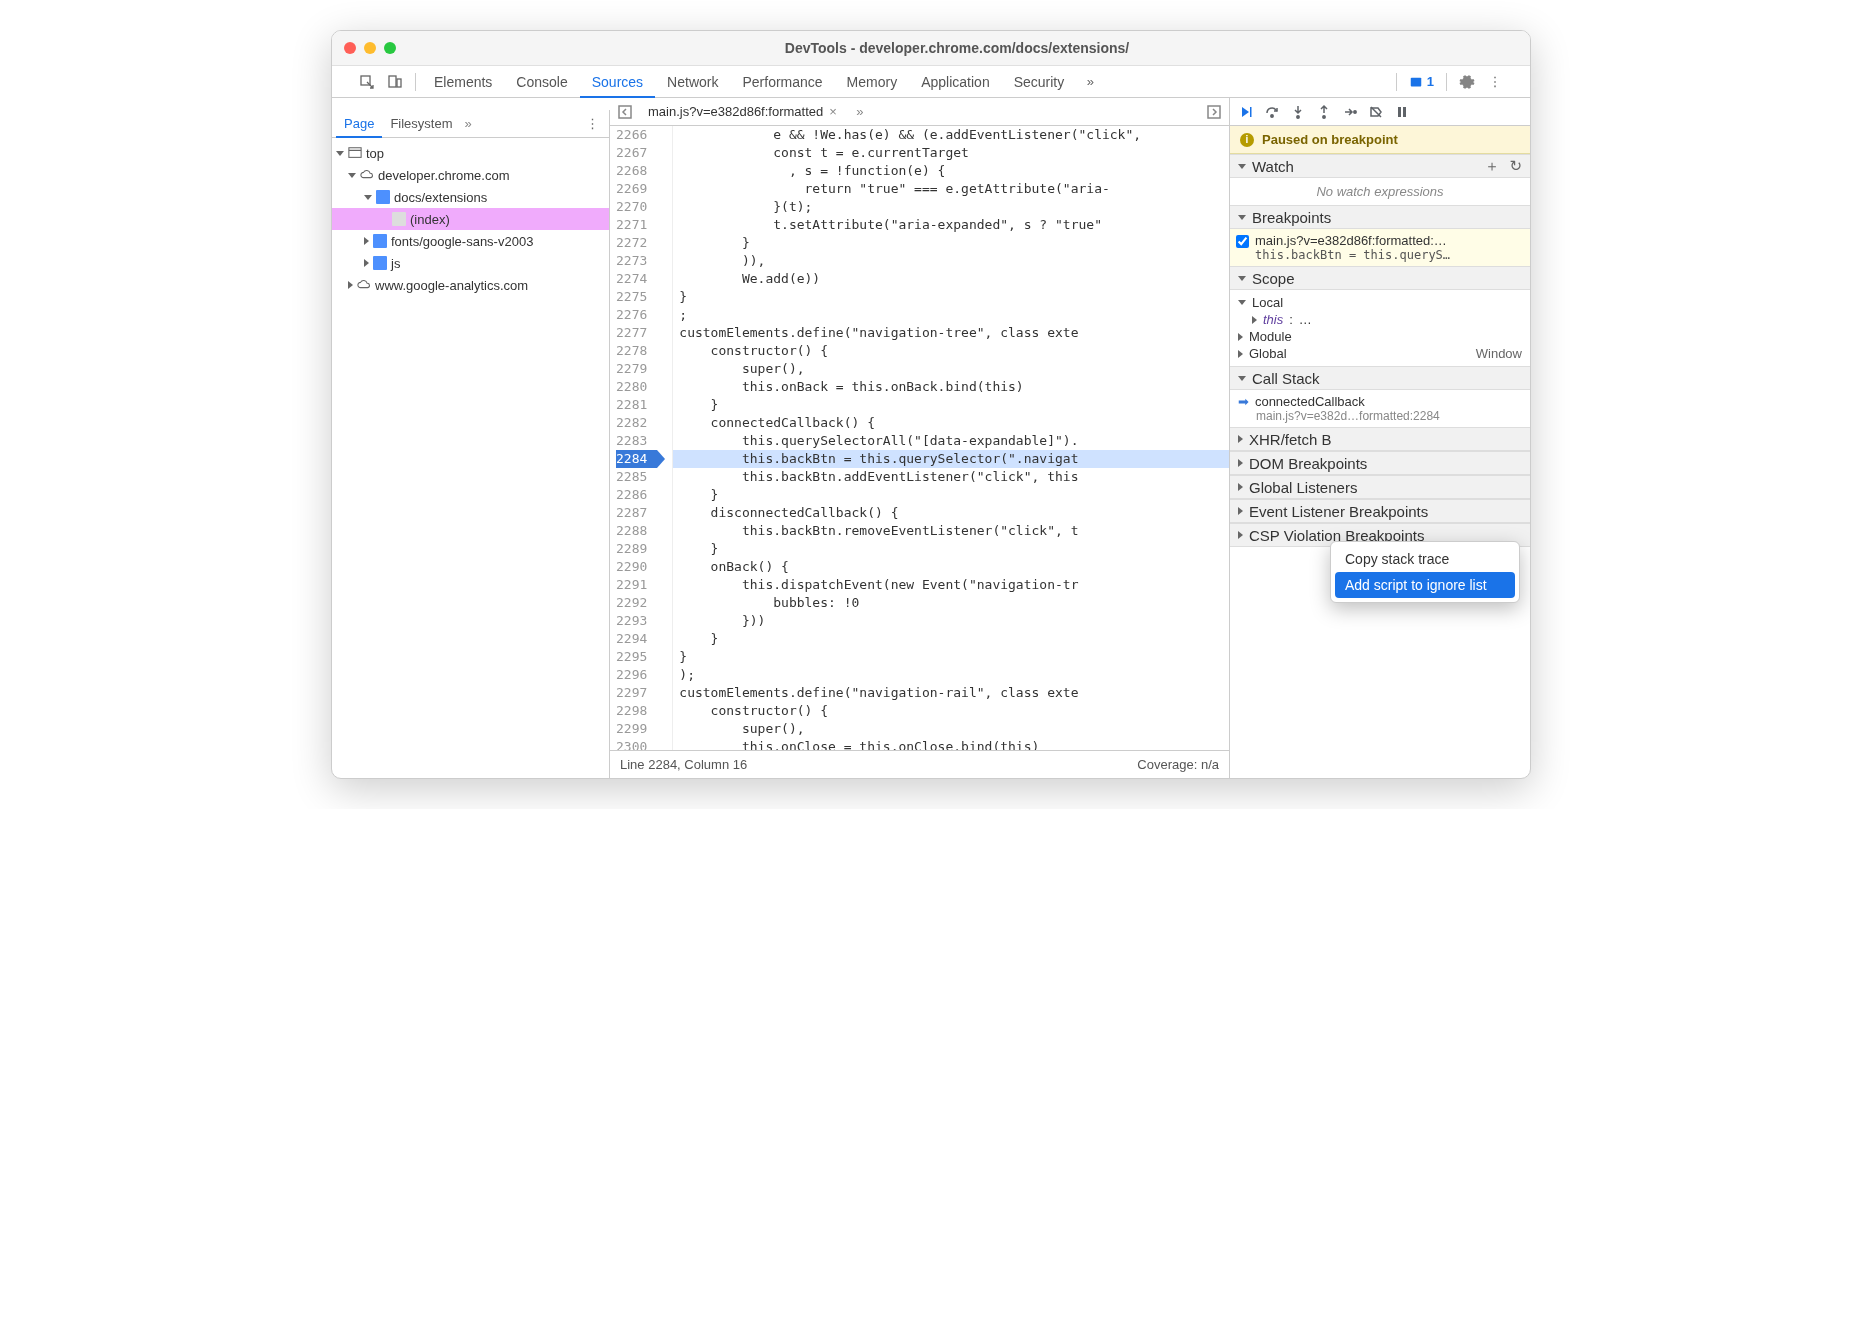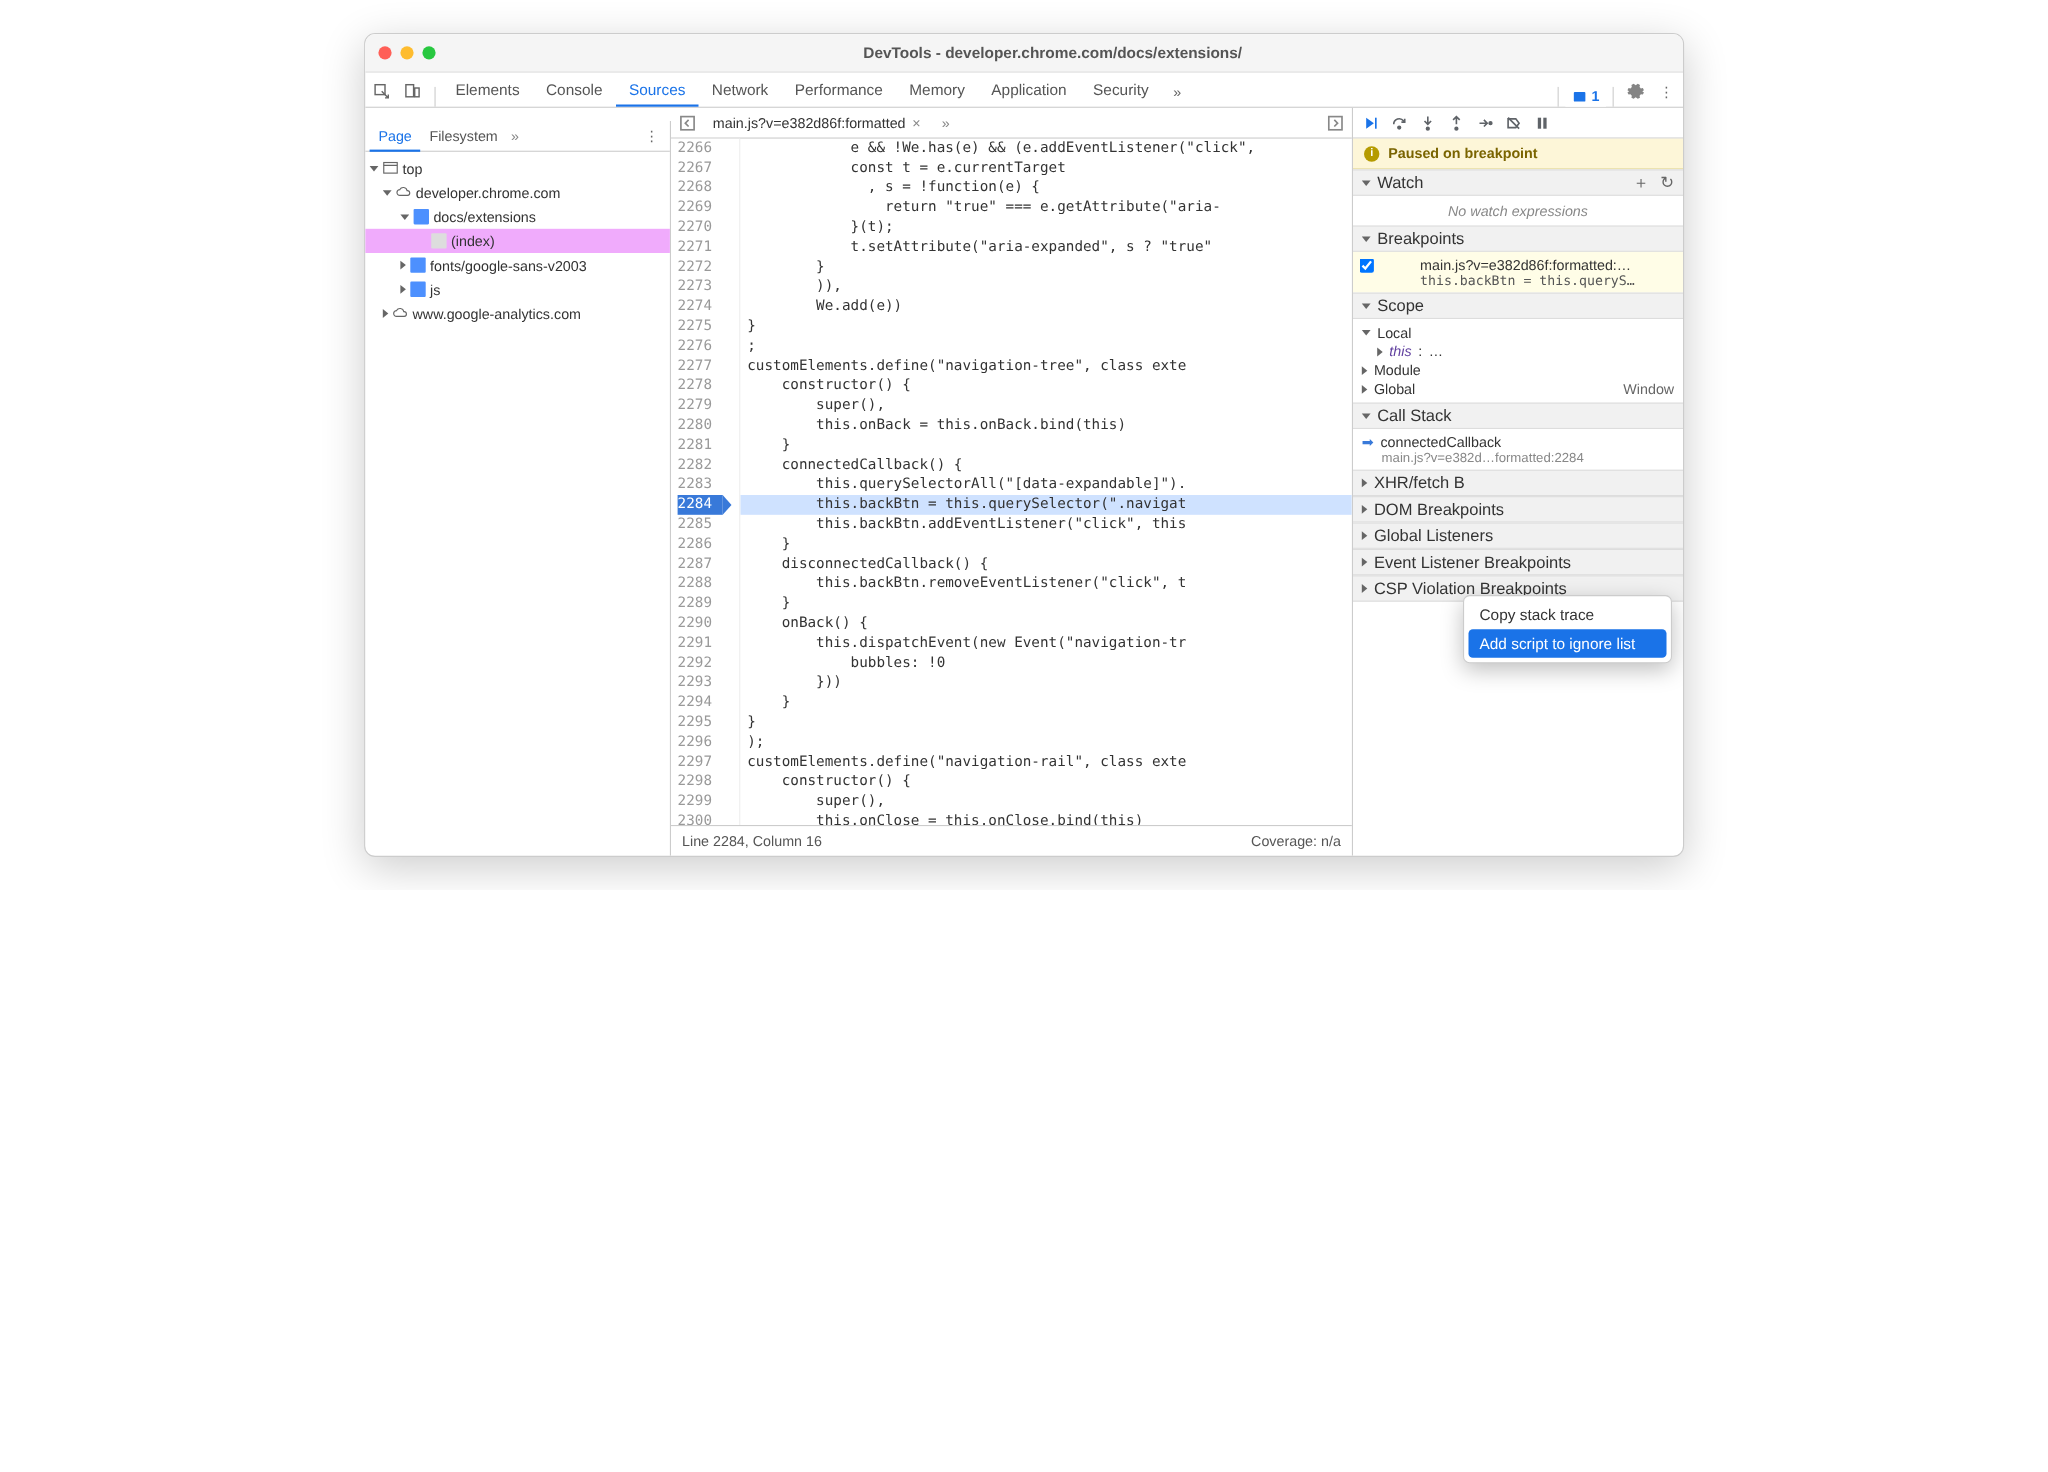--- a/index.html
+++ b/index.html
@@ -29,24 +29,24 @@
     position: relative;
   }
   .traffic-lights { display: flex; gap: 8px; }
   .traffic-lights span { width: 12px; height: 12px; border-radius: 50%; display: inline-block; }
   .tl-red { background: #ff5f57; }
   .tl-yellow { background: #febc2e; }
   .tl-green { background: #28c840; }
   .title { flex: 1; text-align: center; font-weight: 600; color: #555; font-size: 14px; }
   .main-tabs {
     display: flex;
-    align-items: flex-end;
+    align-items: center;
     border-bottom: 1px solid #ccc;
     height: 32px;
-    padding: 0 1px;
+    padding: 0 21px;
   }
   .main-tabs .icon-btn {
     width: 28px; height: 28px; display: flex; align-items: center; justify-content: center;
     color: #666; cursor: pointer;
   }
   .vdiv { width: 1px; height: 18px; background: #ccc; margin: 0 6px; }
   .main-tab {
     padding: 0 12px;
     height: 32px; line-height: 32px;
     color: #555; cursor: pointer;
@@ -101,21 +101,21 @@
   .paused-bar{ background:#fdf6d8; color:#7a6400; padding:6px 10px; display:flex; align-items:center; gap:8px; font-weight:600; border-bottom:1px solid #e4dca0;}
   .paused-bar .info-icon{ width:14px; height:14px; background:#b59b00; border-radius:50%; color:#fff; font-size:10px; display:flex; align-items:center; justify-content:center; font-weight:700;}
   .section-hdr{ background:#f1f1f1; border-top:1px solid #ddd; border-bottom:1px solid #ddd; height:24px; display:flex; align-items:center; padding:0 8px; gap:6px; color:#333; font-size:15px;}
   .section-hdr .tri{ border-top-color:#666;}
   .section-hdr .actions{ margin-left:auto; display:flex; gap:10px; color:#666;}
   .section-body{ padding:4px 8px; font-size:13px;}
   .watch-empty{ text-align:center; font-style:italic; color:#888; padding:6px 0;}
   .bp-item{ background:#fffde7; padding:4px 6px; display:flex; gap:6px; align-items:flex-start;}
   .bp-item input{ margin-top:2px;}
   .bp-text{ flex:1; overflow:hidden;}
-  .bp-text div{ white-space:nowrap; overflow:hidden; text-overflow:ellipsis;margin-left:36px;}
+  .bp-text div{ white-space:nowrap; overflow:hidden; text-overflow:ellipsis;}
   .scope-row{ display:flex; align-items:center; gap:6px; padding:1px 0;}
   .scope-row .lbl{ color:#5f3e9e;}
   .scope-row .val{ margin-left:auto; color:#666;}
   .cs-frame{ padding:4px 8px;}
   .cs-frame .fn{ display:flex; align-items:center; gap:6px;}
   .cs-frame .src{ color:#888; font-size:12px; padding-left:18px;}
   .cs-frame.top .fn{ color:#333;}
   .arrow-r{ color:#3879d9;}
   .ctx-menu{
     position:absolute; right:10px; top: 510px;

